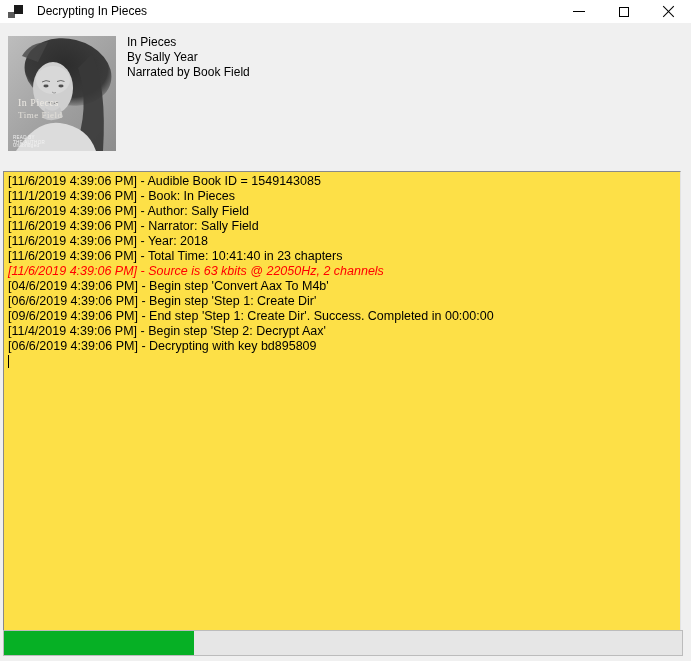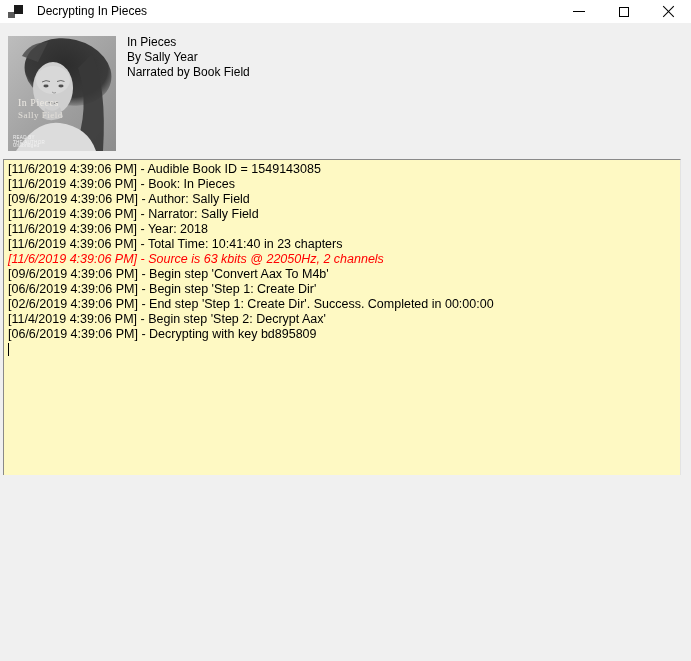--- a/index.html
+++ b/index.html
@@ -4,21 +4,21 @@
 <style>
   :root { --err:#ff0000; --green:#06b025; }
   * { box-sizing:border-box; }
   html,body { margin:0; padding:0; }
   body {
     width:691px; height:661px;
     font-family:"Liberation Sans", sans-serif;
     background:#f0f0f0;
   }
   .window {
-    position:relative; width:691px; height:475px;
+    position:relative; width:691px; height:661px;
     background:#f0f0f0; overflow:hidden;
   }
 
   
   .titlebar {
     position:absolute; left:0; top:0; width:691px; height:23px;
     background:#ffffff; display:flex; align-items:center;
   }
   .app-icon { position:absolute; left:8px; top:4px; width:16px; height:16px; }
   .app-icon .sq-small {
@@ -71,22 +71,22 @@
     position:absolute; left:5px; top:107px;
     font-size:4.5px; color:#f2f2f2; letter-spacing:0.3px;
   }
   .book-info {
     position:absolute; left:127px; top:35px;
     font-size:12px; line-height:15px; color:#000;
   }
 
   
   .log {
-    position:absolute; left:3px; top:159px; width:678px; height:460px;
-    background:#fef9c3;
+    position:absolute; left:3px; top:171px; width:678px; height:460px;
+    background:#fde047;
     border-top:1px solid #898989; border-left:1px solid #898989;
     border-right:1px solid #e3e3e3; border-bottom:1px solid #e3e3e3;
     padding:2px 4px 0 4px;
     font-size:12.5px; line-height:15px; color:#000;
     overflow:hidden; white-space:nowrap; cursor:text;
   }
   .log-line { height:15px; }
   .log-line.red { color:var(--err);font-style:italic; }
   .caret {
     display:inline-block; width:1px; height:13px; background:#000;
@@ -149,45 +149,45 @@
       <ellipse cx="38" cy="50" rx="2.6" ry="1.4" fill="#4e4e4e"></ellipse>
       <ellipse cx="53" cy="50" rx="2.6" ry="1.4" fill="#4e4e4e"></ellipse>
       <path d="M34,46 q4,-2.5 8,-0.5" stroke="#6a6a6a" stroke-width="1" fill="none"></path>
       <path d="M49,45.5 q4,-2 7.5,0" stroke="#6a6a6a" stroke-width="1" fill="none"></path>
       <path d="M44,56 q2,2 4,0.5" stroke="#9a9a9a" stroke-width="1" fill="none"></path>
       <path d="M40,66 q5,3 10,0" stroke="#8f8f8f" stroke-width="1.4" fill="none"></path>
       <path d="M37,72 q8,6 15,-1 l3,10 q-11,6 -20,1 Z" fill="#c6c6c6"></path>
       <path d="M8,115 Q28,84 52,87 Q80,91 88,115 Z" fill="#dcdcdc"></path>
     </svg>
     <span class="cover-title">In Pieces</span>
-    <span class="cover-author">Sally Field</span>
+    <span class="cover-author">Time Field</span>
     <span class="cover-badge">
       <span>READ BY</span><br>
       <span>THE AUTHOR</span>
     </span>
     <span class="cover-edition">Unabridged</span>
   </div>
 
   <div class="book-info">
     <div>In Pieces</div>
     <div>By Sally Year</div>
     <div>Narrated by Book Field</div>
   </div>
 
   <div class="log" id="log">
       <div class="log-line">[11/6/2019 4:39:06 PM] - Audible Book ID = 1549143085</div>
-      <div class="log-line">[11/6/2019 4:39:06 PM] - Book: In Pieces</div>
-      <div class="log-line">[09/6/2019 4:39:06 PM] - Author: Sally Field</div>
+      <div class="log-line">[11/1/2019 4:39:06 PM] - Book: In Pieces</div>
+      <div class="log-line">[11/6/2019 4:39:06 PM] - Author: Sally Field</div>
       <div class="log-line">[11/6/2019 4:39:06 PM] - Narrator: Sally Field</div>
       <div class="log-line">[11/6/2019 4:39:06 PM] - Year: 2018</div>
       <div class="log-line">[11/6/2019 4:39:06 PM] - Total Time: 10:41:40 in 23 chapters</div>
       <div class="log-line red">[11/6/2019 4:39:06 PM] - Source is 63 kbits @ 22050Hz, 2 channels</div>
-      <div class="log-line">[09/6/2019 4:39:06 PM] - Begin step 'Convert Aax To M4b'</div>
+      <div class="log-line">[04/6/2019 4:39:06 PM] - Begin step 'Convert Aax To M4b'</div>
       <div class="log-line">[06/6/2019 4:39:06 PM] - Begin step 'Step 1: Create Dir'</div>
-      <div class="log-line">[02/6/2019 4:39:06 PM] - End step 'Step 1: Create Dir'. Success. Completed in 00:00:00</div>
+      <div class="log-line">[09/6/2019 4:39:06 PM] - End step 'Step 1: Create Dir'. Success. Completed in 00:00:00</div>
       <div class="log-line">[11/4/2019 4:39:06 PM] - Begin step 'Step 2: Decrypt Aax'</div>
       <div class="log-line">[06/6/2019 4:39:06 PM] - Decrypting with key bd895809</div>
       <div class="log-line"><span class="caret"></span></div>
     </div>
 
   <div class="progress" style="background: rgb(230, 230, 230);">
     <div class="progress-fill" id="progress-fill" style="width: 28%; background: rgb(6, 176, 37);"></div>
   </div>
 
 </div>

